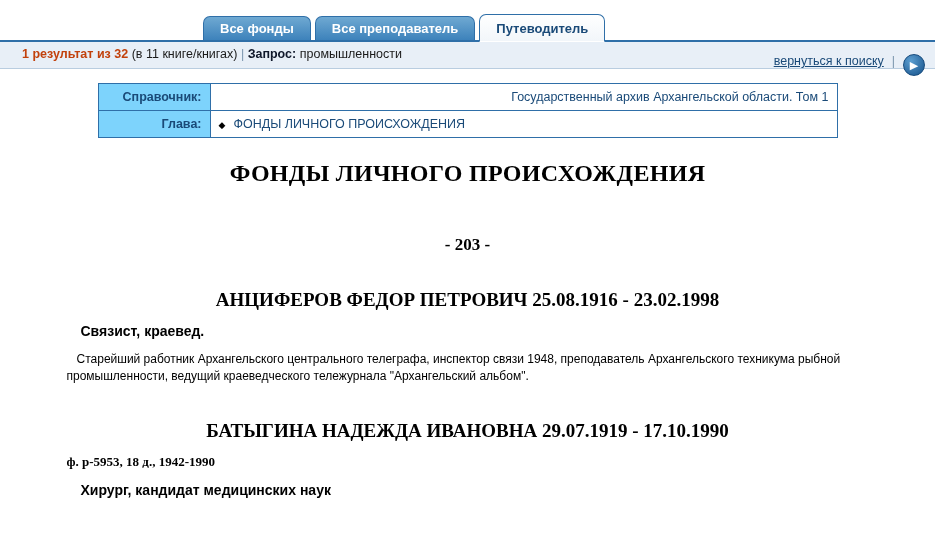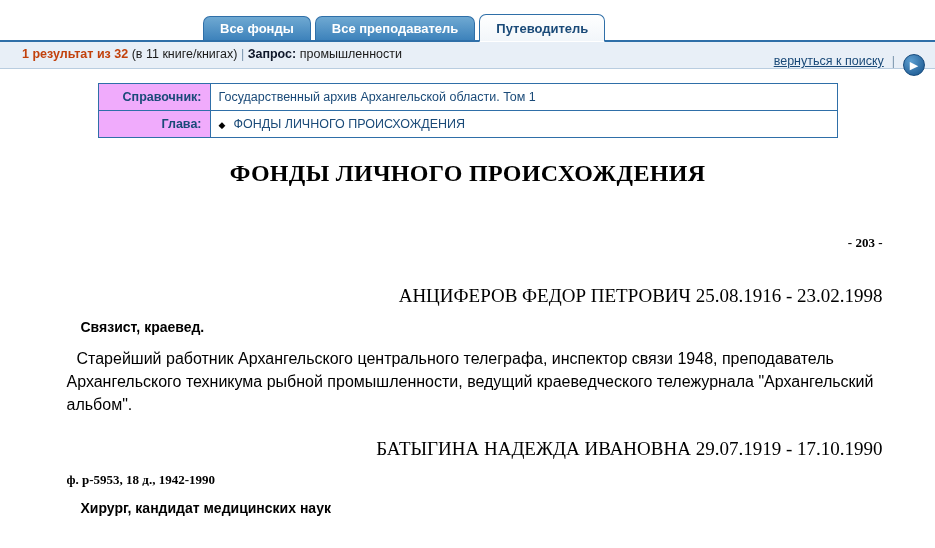--- a/index.html
+++ b/index.html
@@ -124,28 +124,29 @@
     border-collapse: collapse;
   }
   .headbox td {
     border: 1px solid #2f6fa8;
     padding: 6px 8px;
     vertical-align: top;
     font-size: 12.5px;
   }
   .headbox td.lbl {
     width: 95px;
-    background: #f0abfc;
+    background: #7dd3fc;
     color: #1a4a78;
     font-weight: bold;
     text-align: right;
     white-space: nowrap;
   }
   .headbox td.val {
     color: #1a4a78;
+    text-align: right;
   }
   .headbox td.val.link {
     color: #1a4a78;
   }
   .bulletitem {
     display: flex;
     gap: 8px;
     align-items: baseline;
   }
   .bullet {
@@ -162,55 +163,55 @@
   }
   .chapter-title {
     text-align: center;
     font-family: "Liberation Serif", serif;
     font-size: 24px;
     font-weight: bold;
     letter-spacing: 0.3px;
     margin: 8px 0 0 0;
   }
   .pagenum {
-    text-align: right;
-    font-family: "Liberation Serif", serif;
-    font-weight: bold;
-    font-size: 13px;
+    text-align: center;
+    font-family: "Liberation Serif", serif;
+    font-weight: bold;
+    font-size: 17px;
     margin: 48px 0 0 0;
   }
   .person {
     margin-top: 34px;
   }
   .person-name {
-    text-align: right;
+    text-align: center;
     font-family: "Liberation Serif", serif;
     font-size: 19px;
-    font-weight: normal;
+    font-weight: bold;
     margin: 0 0 0 0;
   }
   .fund-line {
     font-size: 13px;
     font-weight: bold;
     font-family: "Liberation Serif", serif;
     margin: 12px 0 0 14px;
   }
   .occupation {
     font-size: 14px;
     font-weight: bold;
     margin: 12px 0 0 28px;
   }
   .para {
-    font-size: 16px;
+    font-size: 12px;
     margin: 12px 0 0 14px;
     line-height: 1.45;
     text-indent: 10px;
   }
   .person.second {
-    margin-top: 21px;
+    margin-top: 34px;
   }
   .clip {
     overflow: hidden;
   }
 </style>
 </head>
 <body>
 
 <div class="tabbar">
   <div class="tabs">

